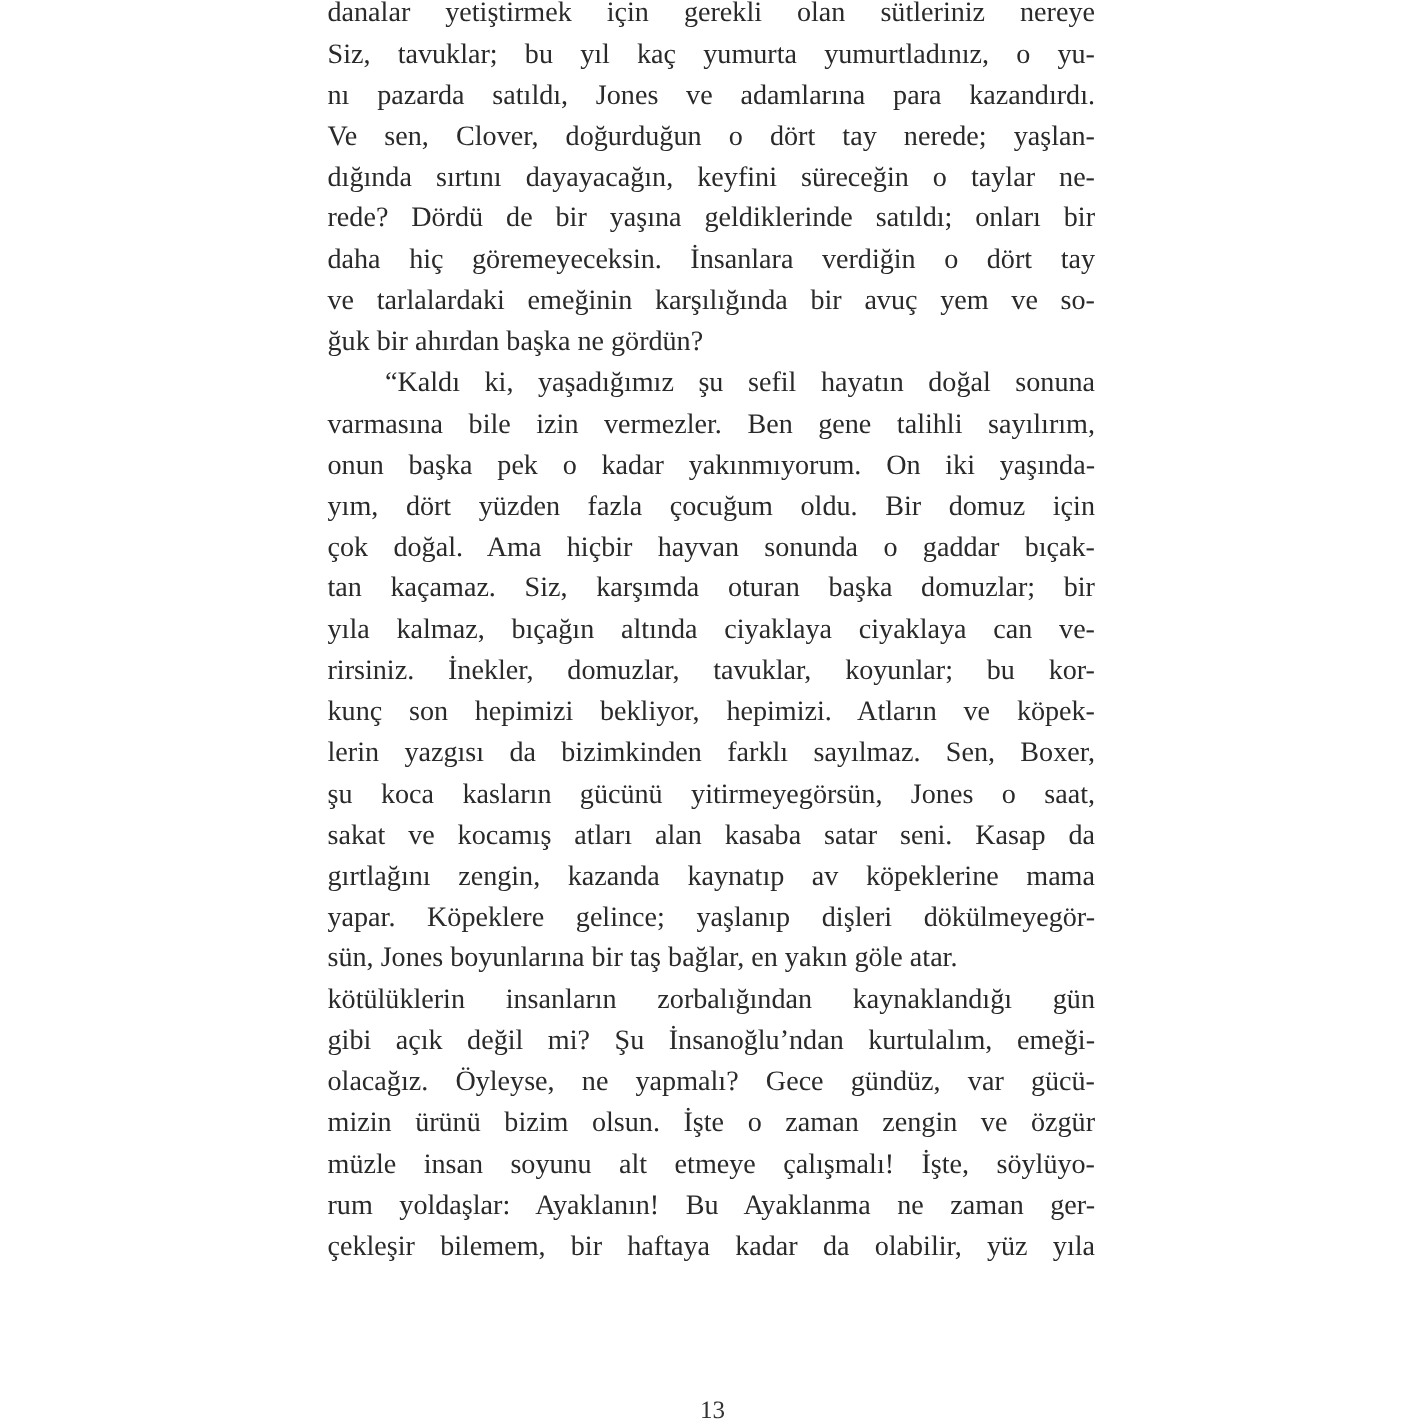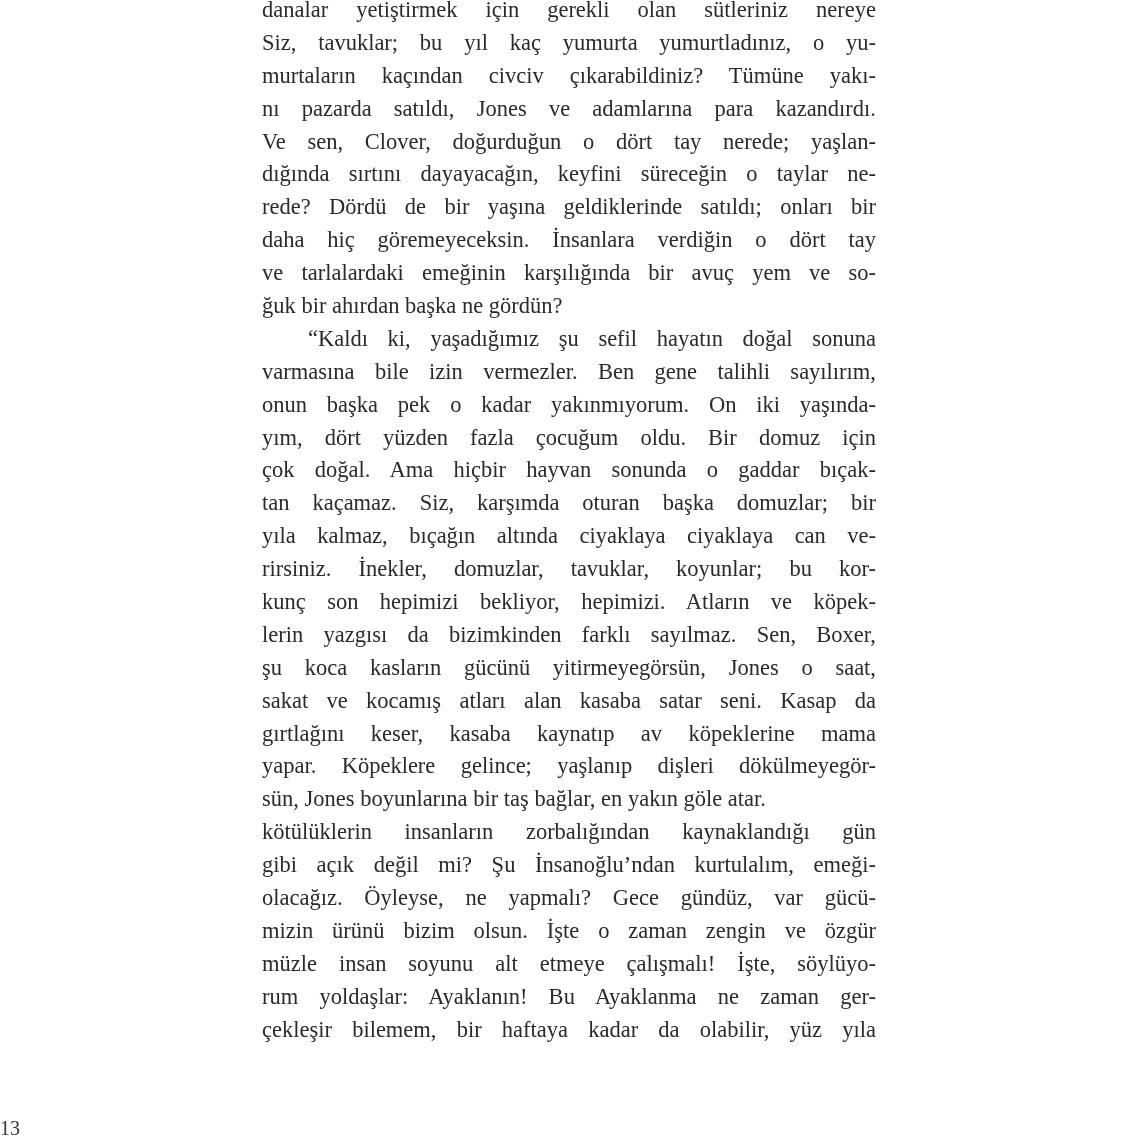--- a/index.html
+++ b/index.html
@@ -6,32 +6,31 @@
   body { width: 1140px; height: 1140px; position: relative; overflow: hidden; }
   .page {
     position: absolute; left: 262px; top: -6px; width: 614px;
     font-family: "Liberation Serif", "DejaVu Serif", serif;
     font-size: 22.5px; line-height: 32.9px; color: #2a2a2a;
   }
   .line { display: block; white-space: nowrap; text-align: justify; text-align-last: justify; height: 32.9px; }
   .line.last { text-align-last: left; }
   .line.indent { padding-left: 46px; }
   .page-number {
-    position: absolute; left: 0; width: 1140px; top: 1117px; text-align: left;
+    position: absolute; left: 0; width: 1140px; top: 1117px; text-align: center;
     font-family: "Liberation Serif", "DejaVu Serif", serif; font-size: 20px; color: #333;
   }
 </style>
 </head>
 <body>
 
 <div class="page" id="page">
     <div>
       <span class="line">danalar yetiştirmek için gerekli olan sütleriniz nereye</span>
       <span class="line">Siz, tavuklar; bu yıl kaç yumurta yumurtladınız, o yu-</span>
-      <span class="line">murtaların kaçından civciv çıkarabildiniz? Tümüne yakı-</span>
       <span class="line">nı pazarda satıldı, Jones ve adamlarına para kazandırdı.</span>
       <span class="line">Ve sen, Clover, doğurduğun o dört tay nerede; yaşlan-</span>
       <span class="line">dığında sırtını dayayacağın, keyfini süreceğin o taylar ne-</span>
       <span class="line">rede? Dördü de bir yaşına geldiklerinde satıldı; onları bir</span>
       <span class="line">daha hiç göremeyeceksin. İnsanlara verdiğin o dört tay</span>
       <span class="line">ve tarlalardaki emeğinin karşılığında bir avuç yem ve so-</span>
       <span class="line last">ğuk bir ahırdan başka ne gördün?</span>
     </div>
     <div>
       <span class="line indent">“Kaldı ki, yaşadığımız şu sefil hayatın doğal sonuna</span>
@@ -39,21 +38,21 @@
       <span class="line">onun başka pek o kadar yakınmıyorum. On iki yaşında-</span>
       <span class="line">yım, dört yüzden fazla çocuğum oldu. Bir domuz için</span>
       <span class="line">çok doğal. Ama hiçbir hayvan sonunda o gaddar bıçak-</span>
       <span class="line">tan kaçamaz. Siz, karşımda oturan başka domuzlar; bir</span>
       <span class="line">yıla kalmaz, bıçağın altında ciyaklaya ciyaklaya can ve-</span>
       <span class="line">rirsiniz. İnekler, domuzlar, tavuklar, koyunlar; bu kor-</span>
       <span class="line">kunç son hepimizi bekliyor, hepimizi. Atların ve köpek-</span>
       <span class="line">lerin yazgısı da bizimkinden farklı sayılmaz. Sen, Boxer,</span>
       <span class="line">şu koca kasların gücünü yitirmeyegörsün, Jones o saat,</span>
       <span class="line">sakat ve kocamış atları alan kasaba satar seni. Kasap da</span>
-      <span class="line">gırtlağını keser, kasaba kaynatıp av köpeklerine mama</span>
+      <span class="line">gırtlağını zengin, kazanda kaynatıp av köpeklerine mama</span>
       <span class="line">yapar. Köpeklere gelince; yaşlanıp dişleri dökülmeyegör-</span>
       <span class="line last">sün, Jones boyunlarına bir taş bağlar, en yakın göle atar.</span>
     </div>
     <div>
       <span class="line">kötülüklerin insanların zorbalığından kaynaklandığı gün</span>
       <span class="line">gibi açık değil mi? Şu İnsanoğlu’ndan kurtulalım, emeği-</span>
       <span class="line">olacağız. Öyleyse, ne yapmalı? Gece gündüz, var gücü-</span>
       <span class="line">mizin ürünü bizim olsun. İşte o zaman zengin ve özgür</span>
       <span class="line">müzle insan soyunu alt etmeye çalışmalı! İşte, söylüyo-</span>
       <span class="line">rum yoldaşlar: Ayaklanın! Bu Ayaklanma ne zaman ger-</span>

